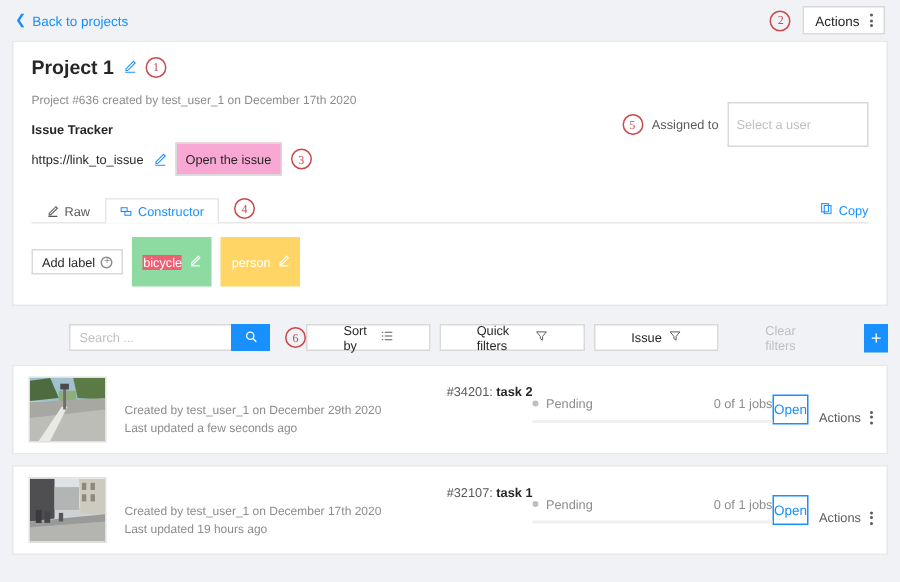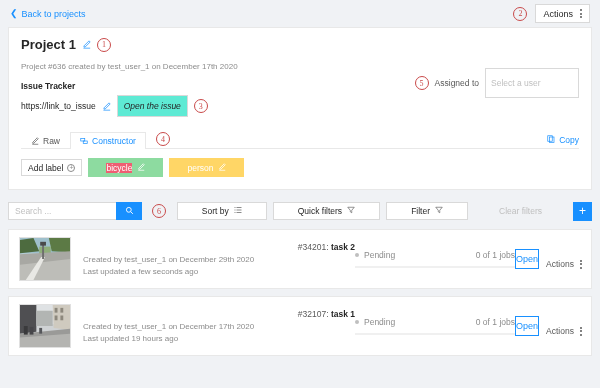--- a/index.html
+++ b/index.html
@@ -53,24 +53,24 @@
   .pencil { display:inline-block; width:9px; height:9px; position:relative; cursor:pointer; }
   .pencil svg { display:block; }
 
   .meta-line { margin-top:10px; font-size:8px; color:#8c8c8c; }
 
   .issue-block { margin-top:10px; }
   .issue-title { font-size:8.5px; font-weight:bold; color:#262626; }
   .issue-row { margin-top:4px; display:flex; align-items:center; gap:6px; }
   .issue-url { font-size:8.5px; color:#262626; }
   .open-issue-btn {
-    background:#5eead4; border:1px solid #d9d9d9;
+    background:#f9a8d4; border:1px solid #d9d9d9;
     height:16px; padding:10px 6px;
     display:inline-flex; align-items:center;
-    font-size:8.5px; color:#262626; cursor:pointer;font-style:italic;
+    font-size:8.5px; color:#262626; cursor:pointer;
   }
 
   .assign-wrap {
     position:absolute; right:12px; top:40px;
     display:flex; align-items:center; gap:6px;
   }
   .assign-label { font-size:8.5px; color:#595959; }
   .assign-select {
     width:94px; height:30px;
     border:1px solid #d9d9d9; background:#fff;
@@ -116,32 +116,32 @@
     height:17px; padding:0 6px;
     display:inline-flex; align-items:center; gap:4px;
     font-size:8.5px; color:#262626; cursor:pointer;
   }
   .plus-circ {
     width:8px; height:8px; border:1px solid #8c8c8c; border-radius:50%;
     display:inline-flex; align-items:center; justify-content:center;
     font-size:7px; line-height:1; color:#8c8c8c;
   }
   .label-chip {
-    height:19px; padding:0 18px;
+    height:33px; padding:0 7px;
     display:inline-flex; align-items:center; gap:5px;
     font-size:8.5px; color:#fff; cursor:pointer;
   }
 
   
   .toolbar {
     display:flex; align-items:center;
     margin:10px 8px 0 8px;
     height:22px;
   }
-  .search-wrap { display:flex; align-items:center; }
+  .search-wrap { display:flex; align-items:center;margin-left:38px; }
   .search-input {
     width:108px; height:18px;
     border:1px solid #d9d9d9; border-right:none; background:#fff;
     padding:0 6px; font-size:8.5px; color:#bfbfbf;
     display:flex; align-items:center;
   }
   .search-go {
     width:26px; height:18px; background:#1890ff;
     display:flex; align-items:center; justify-content:center;
     cursor:pointer;
@@ -353,21 +353,21 @@
     </span>
     <span class="tb-btn">
       <span>Quick filters</span>
       <span>
         <svg viewBox="0 0 16 16" width="8" height="8">
             <path d="M1.5 2.5h13l-5 6v5l-3-2v-3z" fill="none" stroke="#595959" stroke-width="1.3"></path>
           </svg>
       </span>
     </span>
     <span class="tb-btn">
-      <span>Filter</span>
+      <span>Issue</span>
       <span>
         <svg viewBox="0 0 16 16" width="8" height="8">
             <path d="M1.5 2.5h13l-5 6v5l-3-2v-3z" fill="none" stroke="#595959" stroke-width="1.3"></path>
           </svg>
       </span>
     </span>
     <span class="tb-btn ghost">Clear filters</span>
     <span class="add-btn">+</span>
   </div>
 </div>

